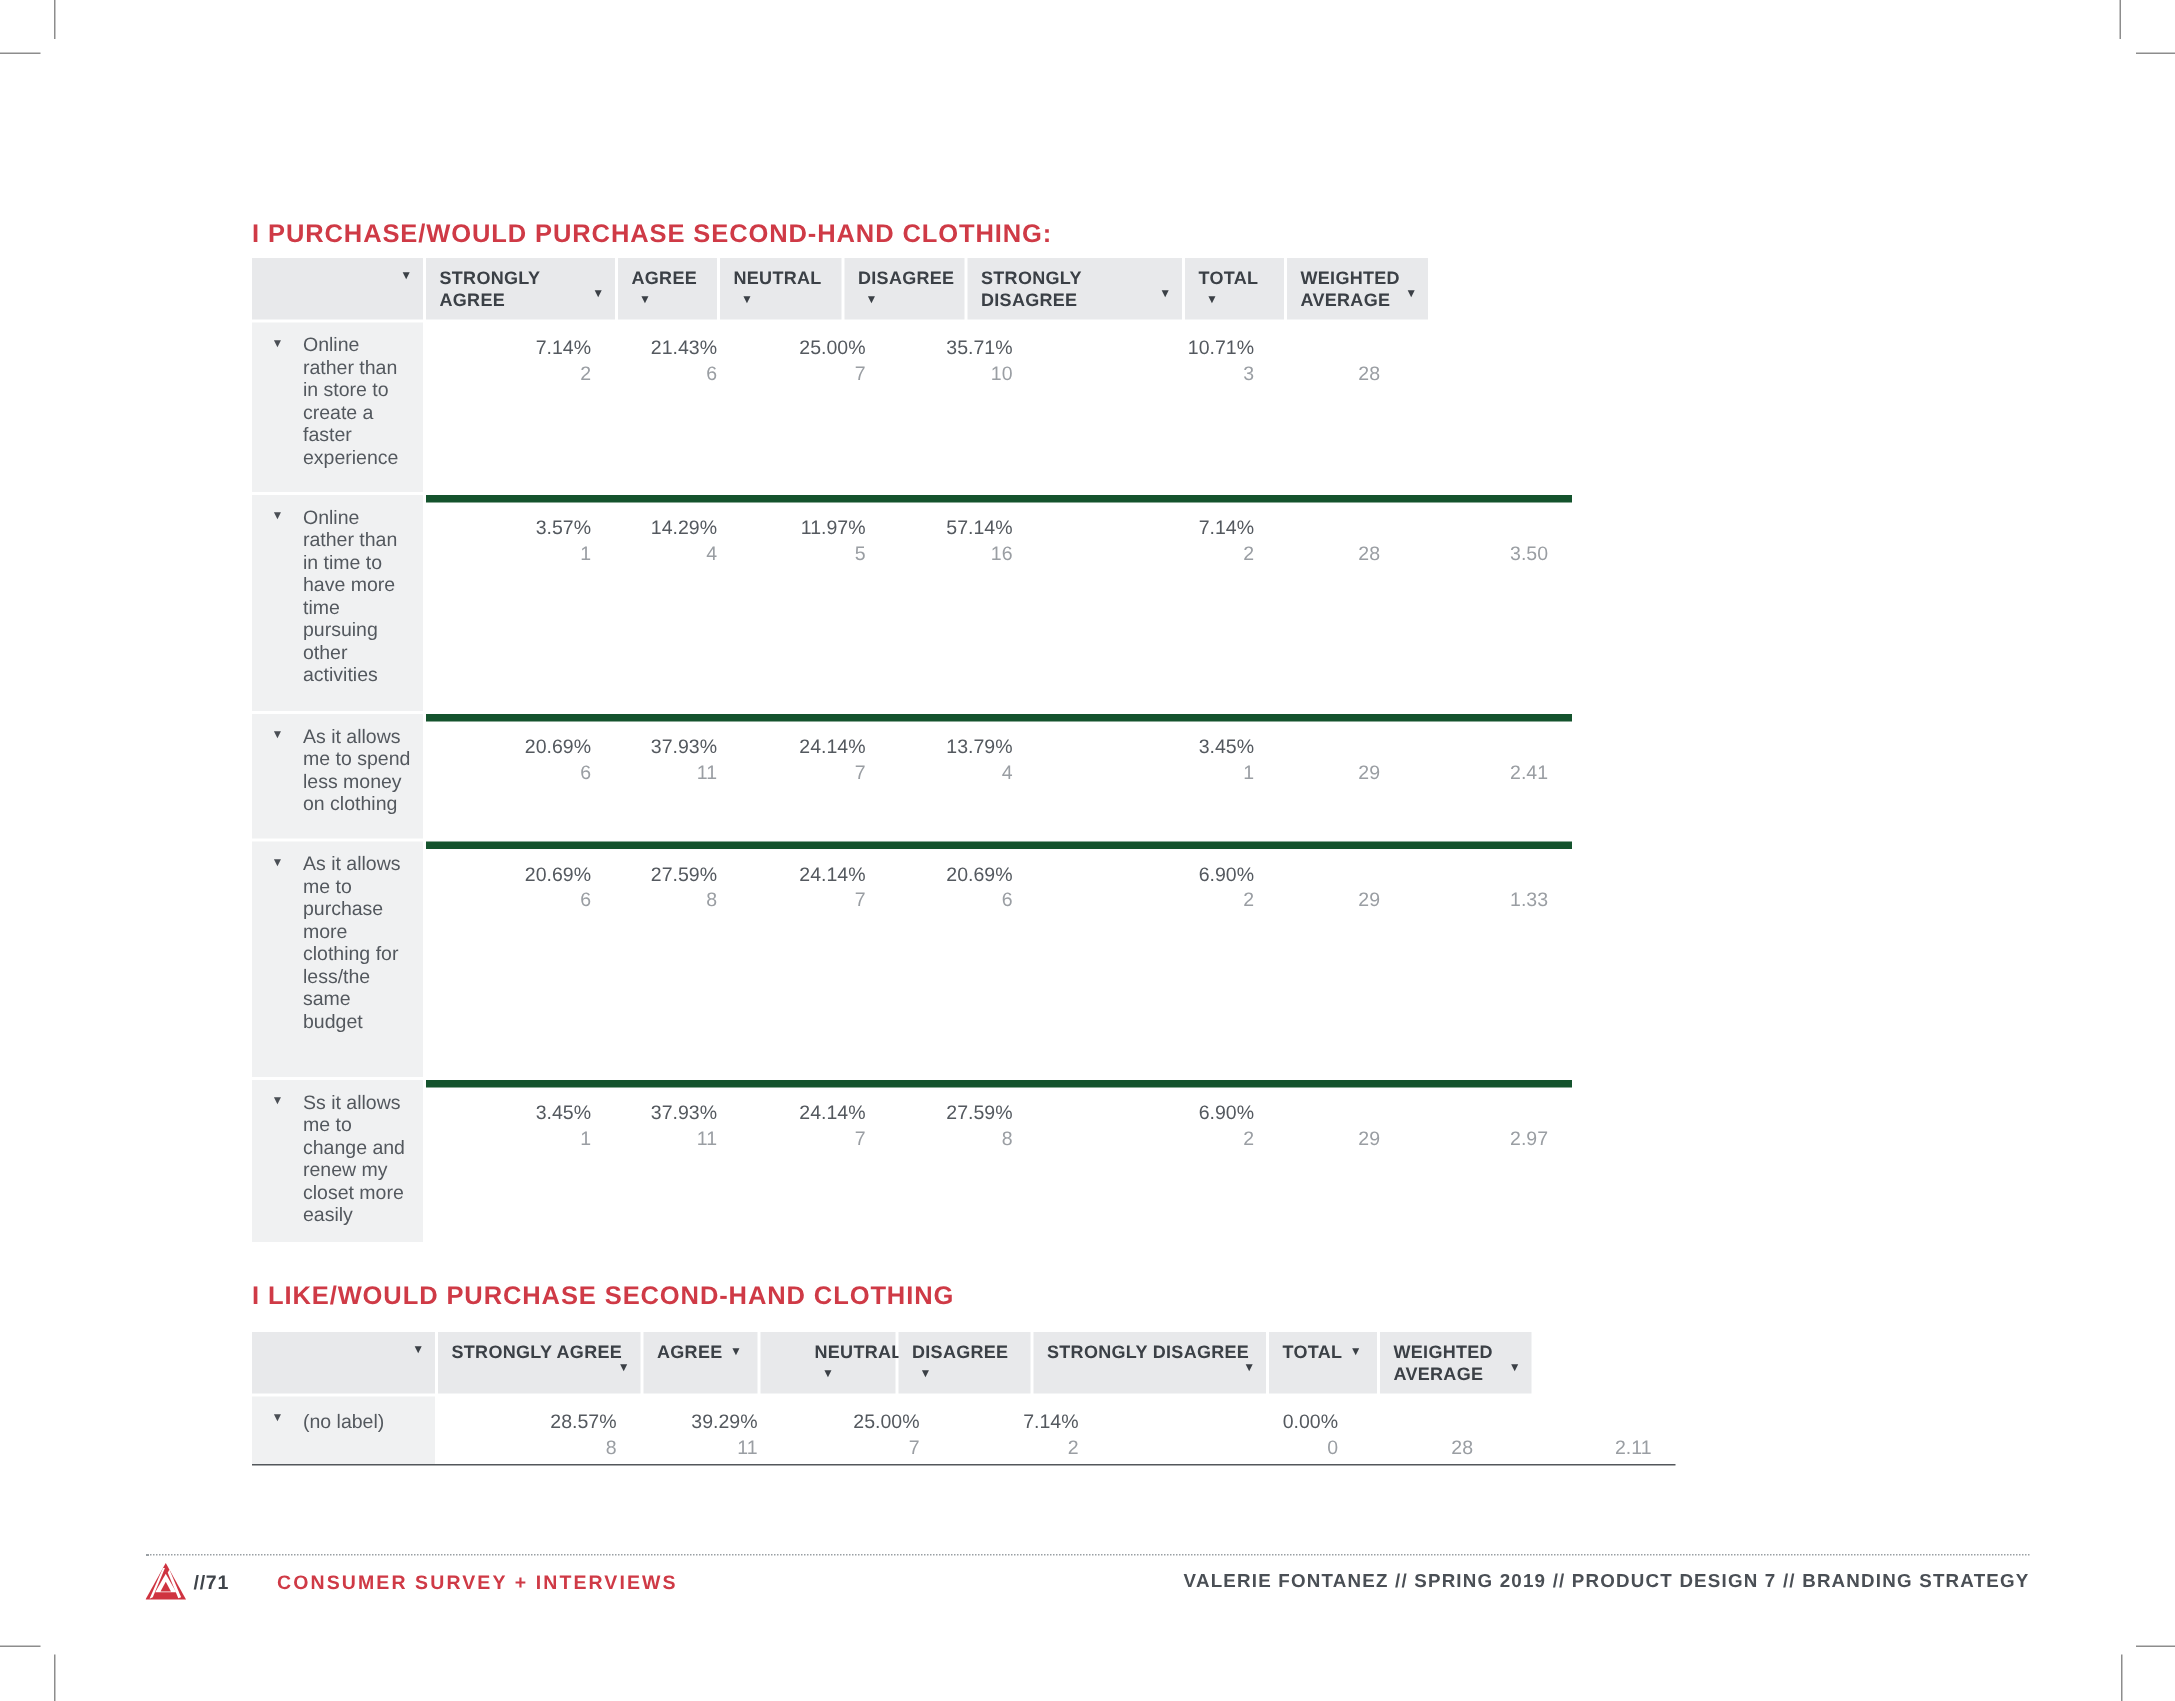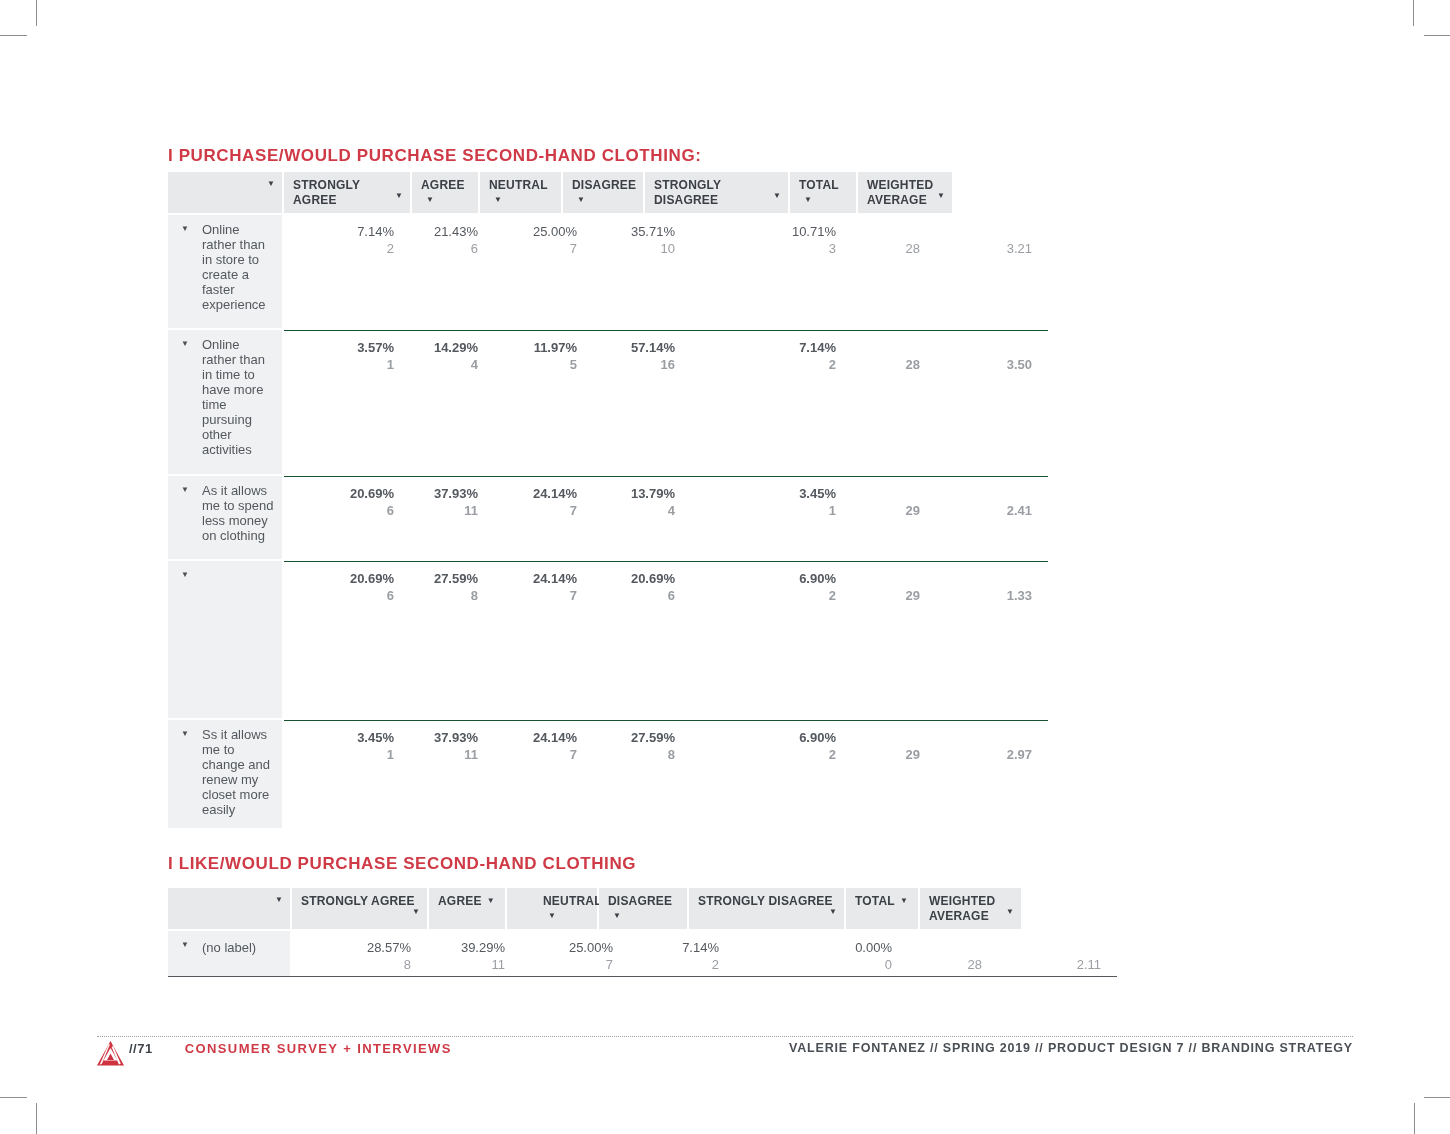--- a/index.html
+++ b/index.html
@@ -22,21 +22,21 @@
   .arr { font-size:8px; color:#3b4046; line-height:8px; display:inline-block; }
   .th .arr.corner { position:absolute; right:7px; top:8px; }
   .th .arr.mid { position:absolute; right:7px; top:20px; }
   .th .arr.inline { margin-left:5px; vertical-align:2px; }
 
   .trow { display:flex; gap:2px; margin-bottom:2px; align-items:stretch; }
   .tlabel { position:relative; background:#f0f1f2; color:#53585e;
             font-size:13px; line-height:15px; padding:7px 6px 0 34px; }
   .tlabel .arr.row-arr { position:absolute; left:13px; top:10px; color:#4a4f55; }
   .tdata { display:flex; gap:18px; }
-  .tdata.sep { border-top:1px solid #14532d;font-weight:bold; }
+  .tdata.sep { border-top:5px solid #14532d; }
   .td { padding:8px 16px 0 0; text-align:right; display:flex;
         flex-direction:column; align-items:flex-end; }
   .pct { font-size:13px; line-height:17px; color:#54595f; }
   .cnt { font-size:13px; line-height:17px; color:#9a9ea3; }
   .tot { padding-top:17px; }
 
   
   .t1 .c-l  { width:114px; } .t1 .c-sa { width:126px; } .t1 .c-a { width:66px; }
   .t1 .c-n  { width:81px; }  .t1 .c-d  { width:80px; }  .t1 .c-sd{ width:143px; }
   .t1 .c-t  { width:66px; }  .t1 .c-w  { width:94px; }
@@ -51,21 +51,21 @@
   .t2 .c-n  { width:90px;padding-left:36px; }  .t2 .c-d  { width:88px; }  .t2 .c-sd{ width:155px; }
   .t2 .c-t  { width:72px; }  .t2 .c-w  { width:101px; }
   .t2 .r1 .tdata, .t2 .r1 .tlabel { height:45px; }
   .t2 .r1 { border-bottom:1px solid #53575b; margin-bottom:0; }
   .t2 .tlabel { padding-top:9px; }
 
   
   .foot-rule { position:absolute; left:97px; top:1036px; width:1256px;
                border-top:1px dotted #9aa0a4; }
   .footer { position:absolute; left:97px; top:1041px; width:1256px; height:26px;
-            display:flex; align-items:flex-start; }
+            display:flex; align-items:center; }
   .logo { width:27px; height:25px; flex:0 0 auto; }
   .pageno { margin-left:5px; font-size:13px; font-weight:600; letter-spacing:.5px;
             color:#3f444a; }
   .foot-left { margin-left:32px; font-size:13px; font-weight:700;
                letter-spacing:1.4px; color:#cf3a46; }
   .foot-right { margin-left:auto; font-size:12.5px; font-weight:600;
                 letter-spacing:.8px; color:#4a4f55; }
 </style>
 </head>
 <body>
@@ -114,23 +114,20 @@
           <span class="pct">35.71%</span>
           <span class="cnt">10</span>
         </div>
       <div class="td c-sd">
           <span class="pct">10.71%</span>
           <span class="cnt">3</span>
         </div>
       <div class="td c-t">
           <span class="cnt tot">28</span>
         </div>
-      <div class="td c-w">
-          <span class="cnt tot">3.21</span>
-        </div>
     </div>
   </div>
 
   <div class="trow r2">
     <div class="tlabel c-l"><span class="arr row-arr">▼</span><span>Online rather than in time to have more time pursuing other activities</span></div>
     <div class="tdata sep">
       <div class="td c-sa">
           <span class="pct">3.57%</span>
           <span class="cnt">1</span>
         </div>
@@ -185,21 +182,21 @@
       <div class="td c-t">
           <span class="cnt tot">29</span>
         </div>
       <div class="td c-w">
           <span class="cnt tot">2.41</span>
         </div>
     </div>
   </div>
 
   <div class="trow r4">
-    <div class="tlabel c-l"><span class="arr row-arr">▼</span></div>
+    <div class="tlabel c-l"><span class="arr row-arr">▼</span><span>As it allows me to purchase more clothing for less/the same budget</span></div>
     <div class="tdata sep">
       <div class="td c-sa">
           <span class="pct">20.69%</span>
           <span class="cnt">6</span>
         </div>
       <div class="td c-a">
           <span class="pct">27.59%</span>
           <span class="cnt">8</span>
         </div>
       <div class="td c-n">

